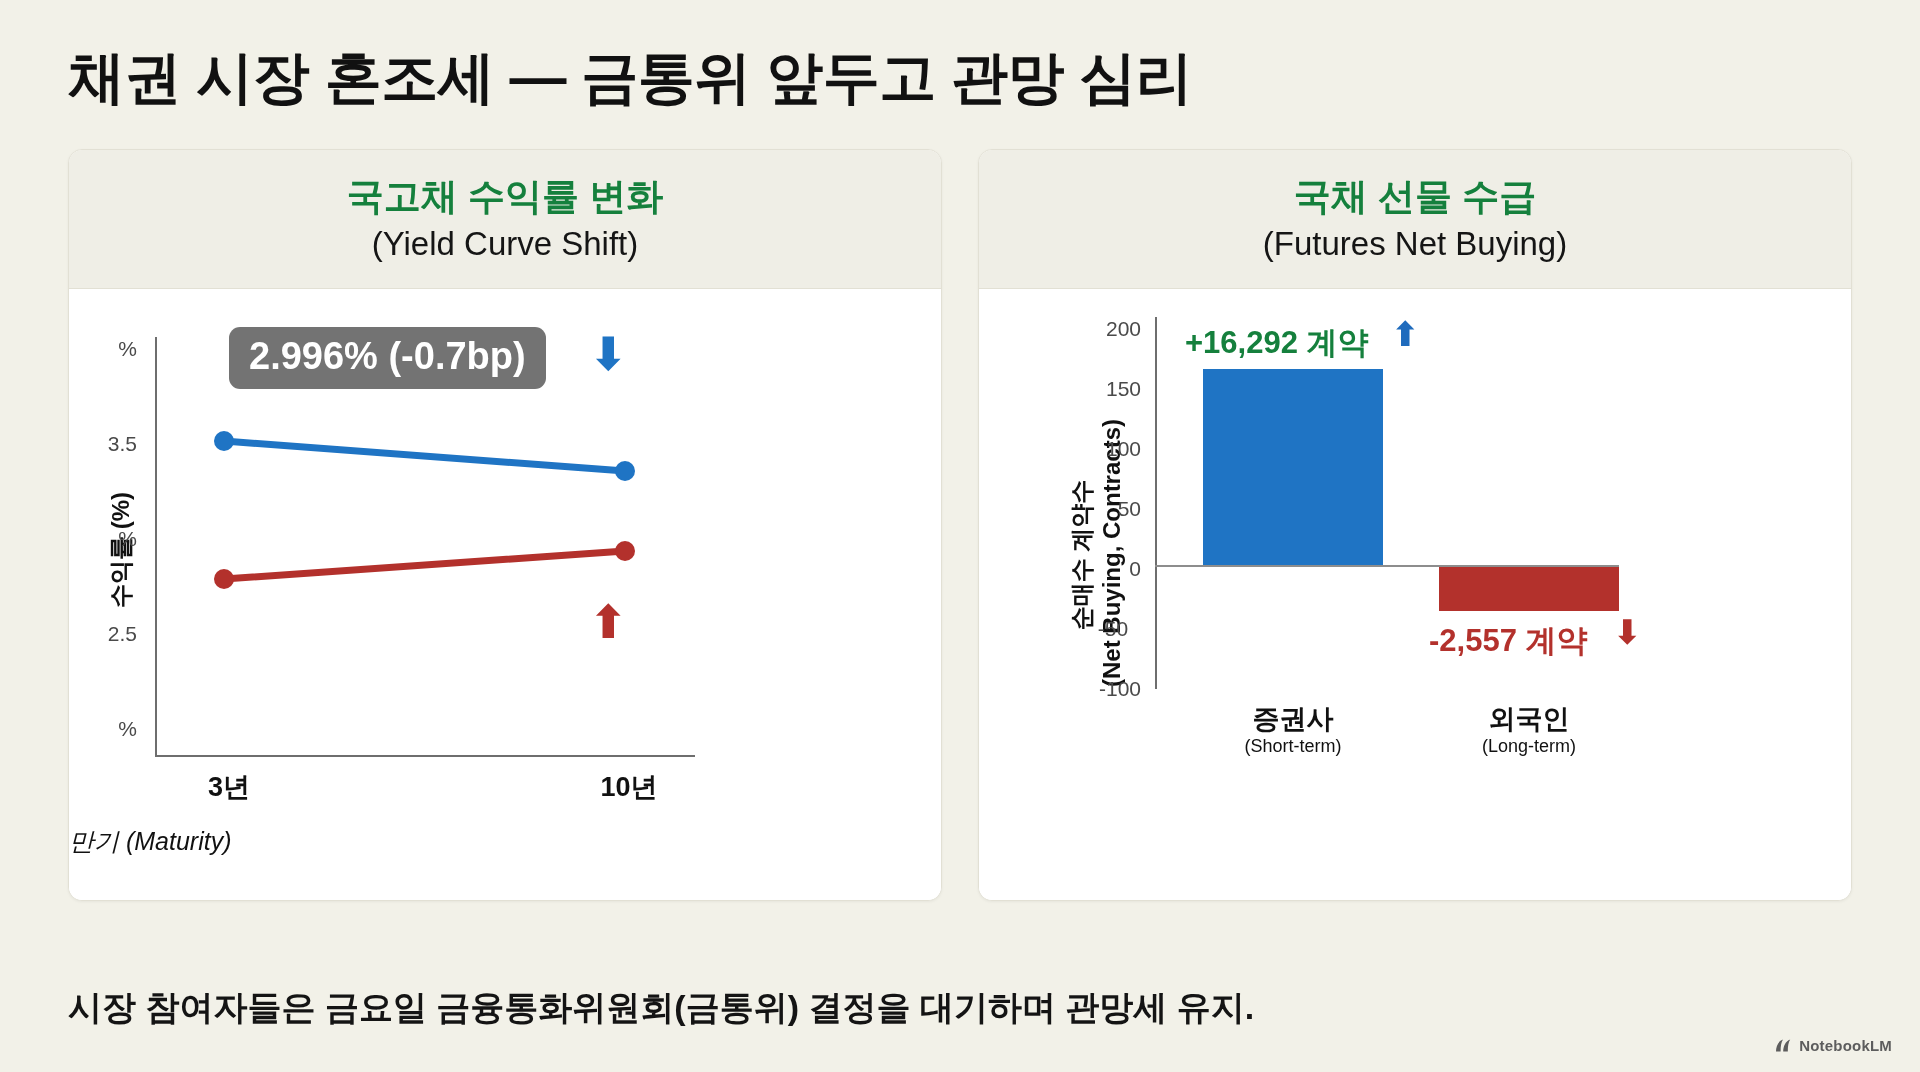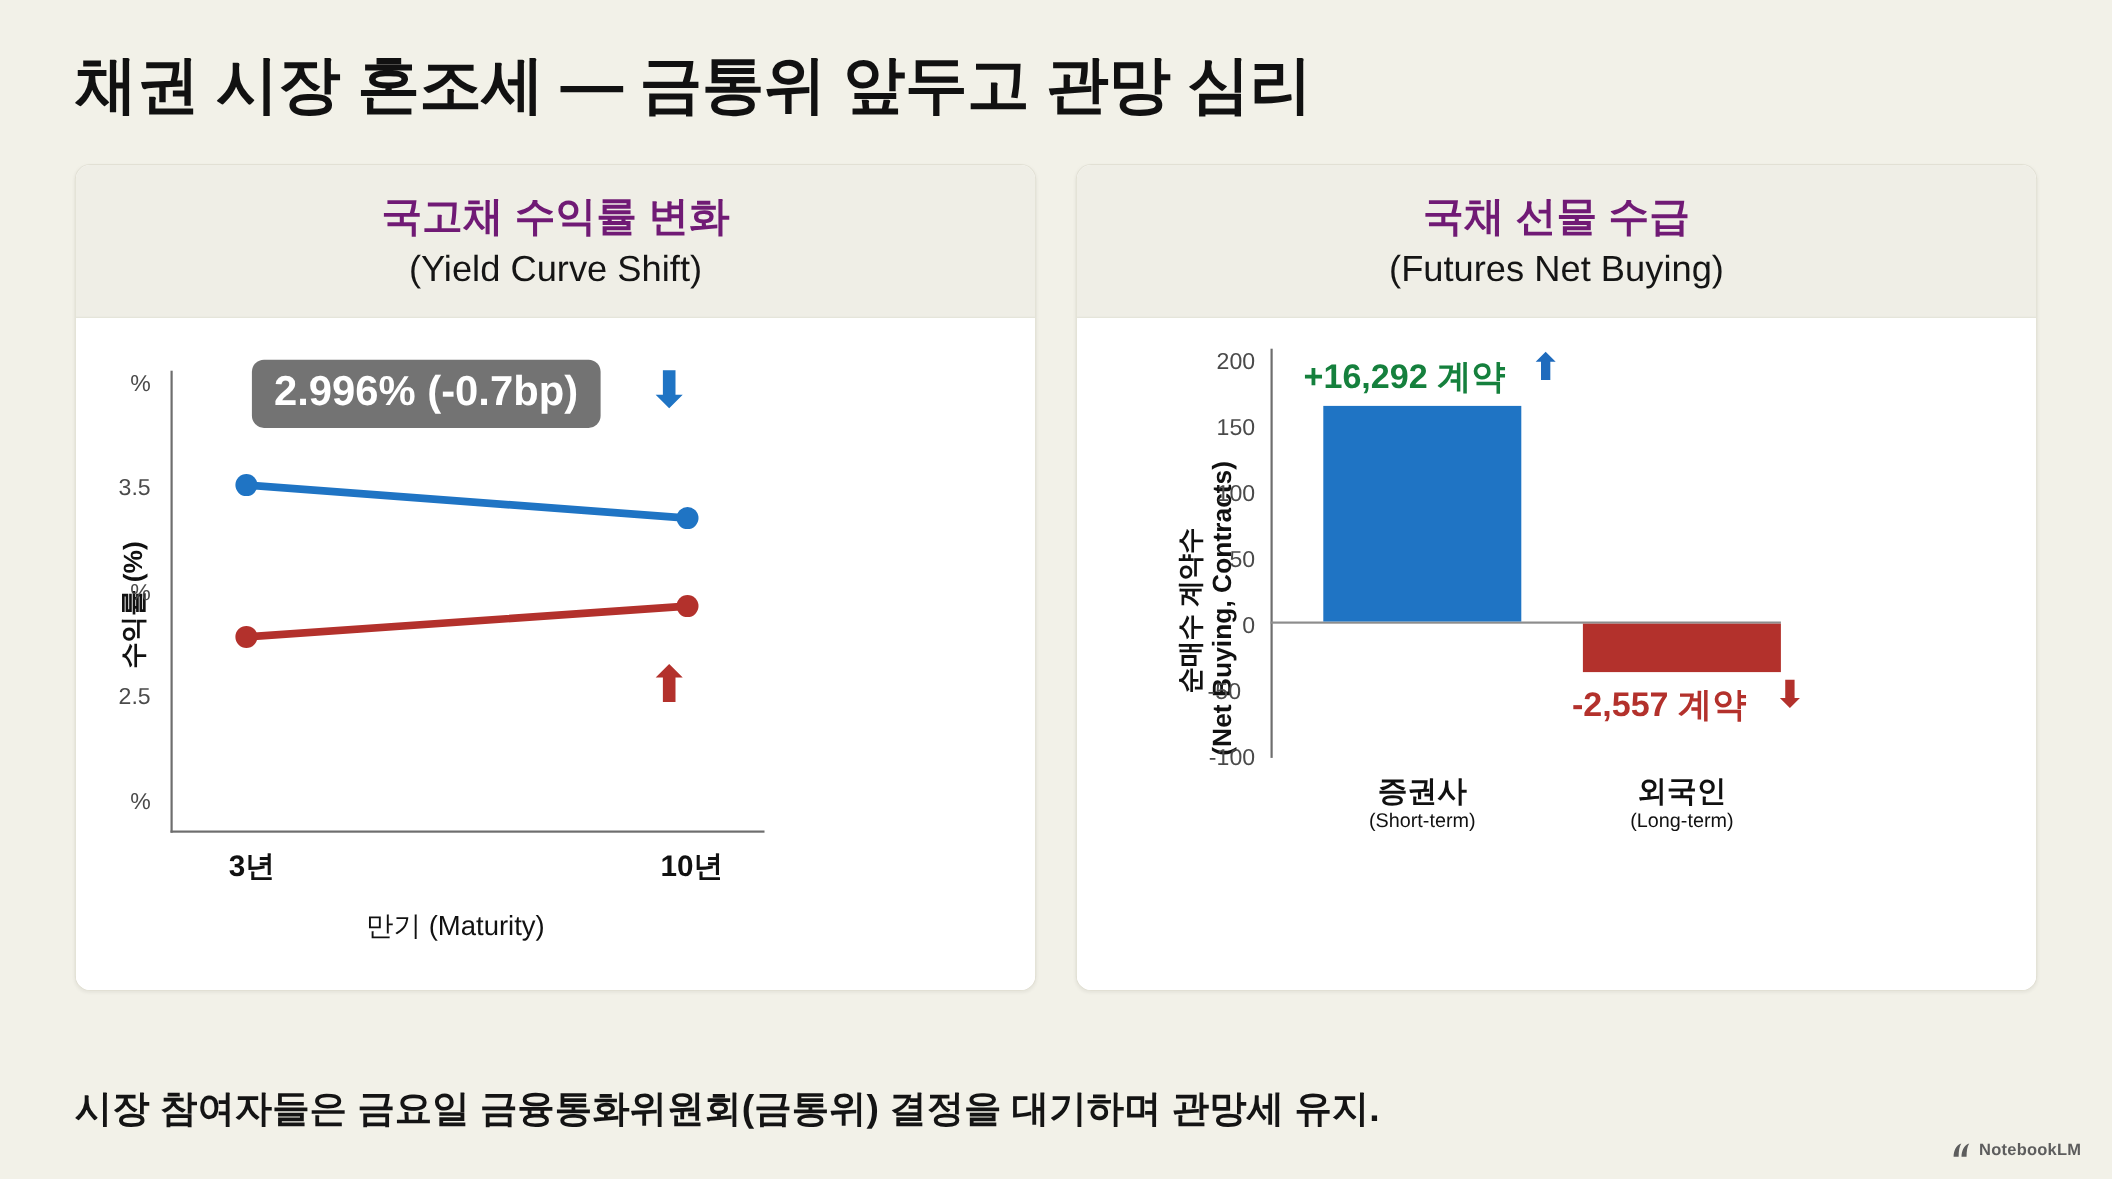--- a/index.html
+++ b/index.html
@@ -52,21 +52,21 @@
   .panel-header {
     background: #efeee6;
     border-bottom: 1px solid #e2e0d4;
     padding: 24px 18px 22px 18px;
     text-align: center;
   }
 
   .panel-header .ko {
     font-size: 37px;
     font-weight: 700;
-    color: #701a75;
+    color: #15803d;
     line-height: 1.25;
     white-space: nowrap;
   }
 
   .panel-header .en {
     font-size: 33px;
     font-weight: 400;
     color: #151515;
     line-height: 1.3;
     margin-top: 3px;
@@ -94,22 +94,22 @@
     color: #111;
     white-space: nowrap;
     text-align: center;
   }
 
   .axis-title-x {
     position: absolute;
     font-size: 25px;
     font-weight: 400;
     color: #111;
-    text-align: center;
-    white-space: nowrap;
+    white-space: nowrap;
+    font-style: italic;
   }
 
   .tick-label {
     position: absolute;
     font-size: 21px;
     color: #4a4a4a;
     text-align: right;
     white-space: nowrap;
   }
 

